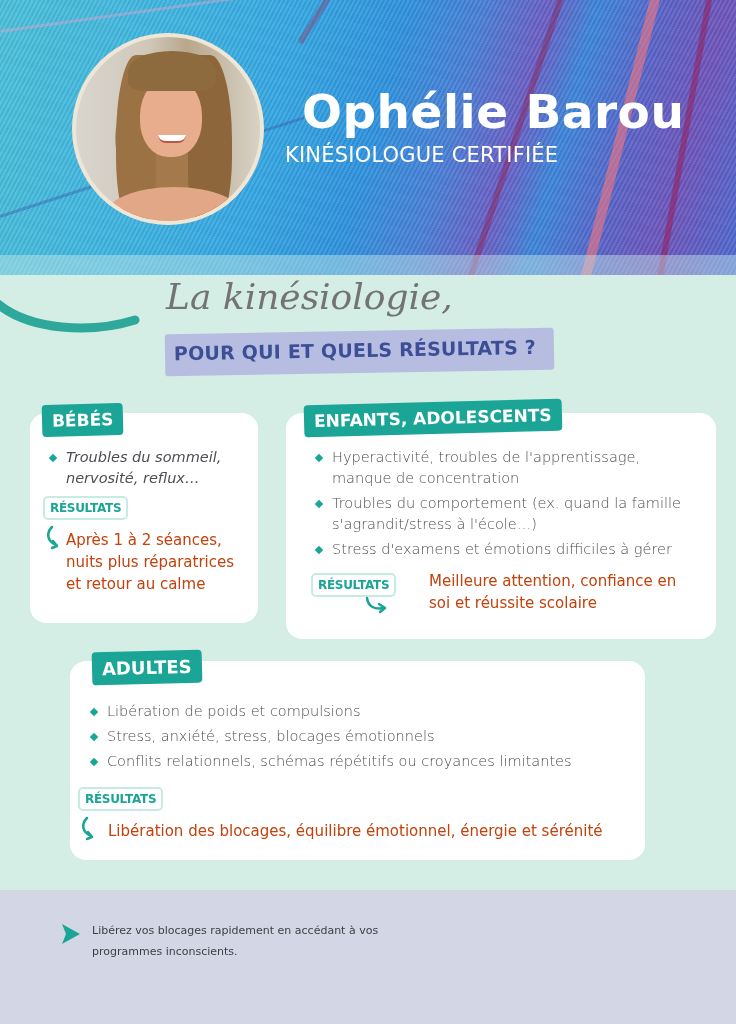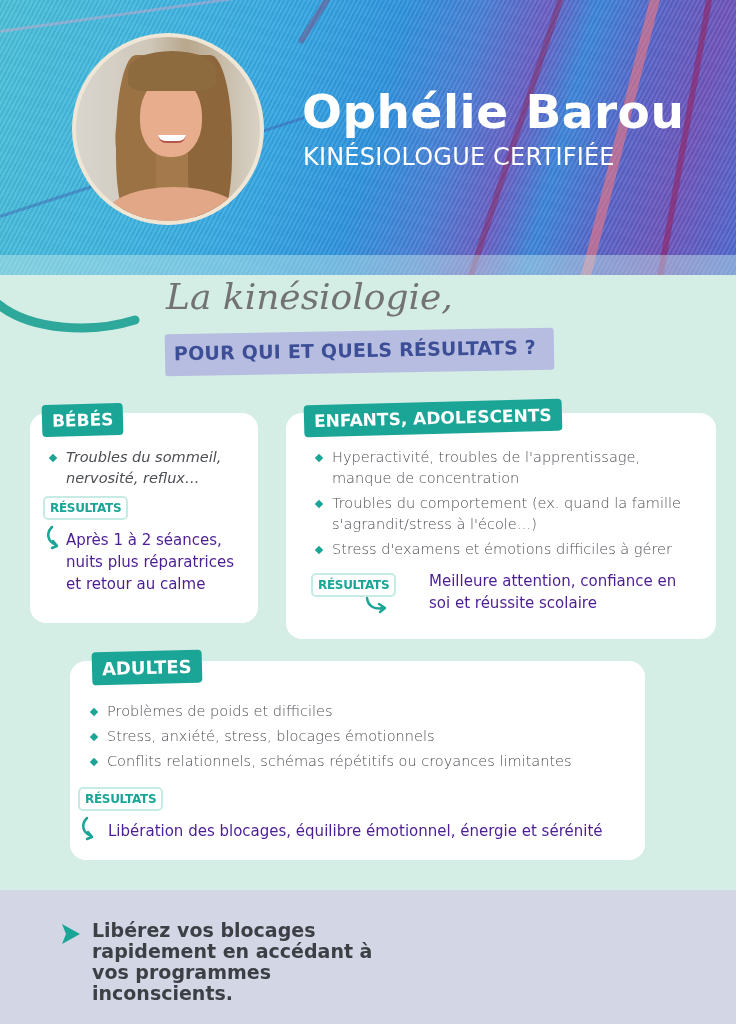--- a/index.html
+++ b/index.html
@@ -22,43 +22,43 @@
                 radial-gradient(ellipse at 50% 55%, #a47a4c 0 40%, transparent 41%),
                 linear-gradient(90deg, #d9d6cf 0%, #cfc7b9 40%, #b8a78c 60%, #d8d2c6 100%); }
   .avatar .face { position: absolute; left: 64px; top: 40px; width: 62px; height: 80px; border-radius: 48% 48% 45% 45%; background: #e8ad8c; }
   .avatar .hair-l { position: absolute; left: 40px; top: 18px; width: 40px; height: 170px; border-radius: 50% 20% 30% 40%; background: #9b7244; }
   .avatar .hair-r { position: absolute; left: 112px; top: 18px; width: 44px; height: 170px; border-radius: 20% 50% 40% 30%; background: #8d663b; }
   .avatar .hair-top { position: absolute; left: 52px; top: 14px; width: 88px; height: 40px; border-radius: 50% 50% 20% 20%; background: #8e6a3f; }
   .avatar .smile { position: absolute; left: 82px; top: 98px; width: 28px; height: 8px; border-radius: 0 0 14px 14px; background: #fff; border-bottom: 2px solid #b5584a; }
   .avatar .shoulders { position: absolute; left: 28px; top: 150px; width: 140px; height: 60px; border-radius: 50% 50% 0 0; background: #e1a787; }
 
   .name { position: absolute; left: 302px; top: 84px; font-size: 47px; font-weight: 700; color: #ffffff; letter-spacing: 0.5px; font-family: "DejaVu Sans", sans-serif; }
-  .subtitle { position: absolute; left: 303px; top: 143px; font-size: 24px; color: #ffffff; letter-spacing: 0.2px; font-family: "DejaVu Sans", sans-serif; }
+  .subtitle { position: absolute; left: 285px; top: 143px; font-size: 21px; color: #ffffff; letter-spacing: 0.2px; font-family: "DejaVu Sans", sans-serif; }
 
   
   .swoosh { position: absolute; left: -10px; top: 290px; width: 160px; height: 50px; }
   .script-title { position: absolute; left: 166px; top: 276px; font-family: "DejaVu Serif", serif; font-style: italic; font-size: 36px; color: #737373; }
   .subtitle-bar { position: absolute; left: 165px; top: 331px; width: 389px; height: 42px; background: #b7bde0; border-radius: 3px; transform: rotate(-1deg); }
   .subtitle-bar span { display: block; margin: 8px 0 0 9px; font-size: 19px; font-weight: 700; color: #3b4e96; letter-spacing: 0.2px; font-family: "DejaVu Sans", sans-serif; }
 
   
   .card { position: absolute; background: #ffffff; border-radius: 16px; }
   .tag { position: absolute; background: #1aa596; color: #fff; font-weight: 700; font-family: "DejaVu Sans", sans-serif; border-radius: 4px; transform: rotate(-1.5deg); padding: 6px 10px; white-space: nowrap; }
   .bullets { list-style: none; position: absolute; }
   .bullets li { position: relative; padding-left: 18px; font-size: 14.5px; line-height: 21px; color: #4b4e53; margin-bottom: 4px; font-family: "DejaVu Sans", sans-serif; font-weight: 300; }
   .bullets li::before { content: ""; position: absolute; left: 2px; top: 8px; width: 6px; height: 6px; background: #1aa596; transform: rotate(45deg); }
   .res-badge { position: absolute; border: 2px solid #c6ebe4; border-radius: 5px; color: #1aa596; font-weight: 700; font-size: 12px; padding: 3px 5px; font-family: "DejaVu Sans", sans-serif; background: #fff; letter-spacing: -0.3px; }
   .res-arrow { position: absolute; width: 24px; height: 26px; }
-  .res-text { position: absolute; font-size: 15px; line-height: 22px; color: #4c1d95; font-family: "DejaVu Sans", sans-serif; }
+  .res-text { position: absolute; font-size: 15px; line-height: 22px; color: #c2410c; font-family: "DejaVu Sans", sans-serif; }
 
   
   .footer { position: absolute; left: 0; top: 890px; width: 736px; height: 134px; background: #d3d7e5; }
   .foot-item { position: absolute; top: 30px; }
   .foot-item .chev { position: absolute; left: 0; top: 2px; width: 22px; height: 24px; }
-  .foot-item p { margin-left: 32px; font-size: 19px; line-height: 21px; font-weight: 700; color: #3c3f44; font-family: "DejaVu Sans", sans-serif; }
+  .foot-item p { margin-left: 32px; font-size: 11px; line-height: 21px; font-weight: 400; color: #3c3f44; font-family: "DejaVu Sans", sans-serif; }
 </style>
 </head>
 <body>
 
 <div class="header">
   <div class="streak" style="left:300px;top:40px;width:420px;background:rgba(150,40,90,0.35);transform:rotate(-58deg);"></div>
   <div class="streak" style="left:470px;top:275px;width:330px;background:rgba(140,30,80,0.45);transform:rotate(-72deg);"></div>
   <div class="streak" style="left:585px;top:275px;width:310px;height:10px;background:rgba(255,120,120,0.55);transform:rotate(-76deg);"></div>
   <div class="streak" style="left:660px;top:275px;width:300px;background:rgba(150,30,90,0.55);transform:rotate(-80deg);"></div>
   <div class="streak" style="left:0px;top:215px;width:320px;height:3px;background:rgba(60,70,160,0.35);transform:rotate(-18deg);"></div>
@@ -109,21 +109,21 @@
   <svg class="res-arrow" style="left:78px;top:183px;" viewBox="0 0 24 26">
     <path d="M3 2 C 4 10, 10 14, 20 12" stroke="#1aa596" stroke-width="2.5" fill="none" stroke-linecap="round"></path>
     <path d="M15 8 L 21 12 L 16 16" stroke="#1aa596" stroke-width="2.5" fill="none" stroke-linecap="round" stroke-linejoin="round"></path>
   </svg>
   <div class="res-text" style="left:116px;top:157px;width:250px;margin-left:27px;">Meilleure attention, confiance en soi et réussite scolaire</div>
 </div>
 <div class="tag" style="left:304px;top:402px;font-size:17px;">ENFANTS, ADOLESCENTS</div>
 
 <div class="card" style="left:70px;top:661px;width:575px;height:199px;">
   <ul class="bullets" style="left:19px;top:40px;width:545px;">
-    <li>Problèmes de poids et difficiles</li>
+    <li>Libération de poids et compulsions</li>
     <li>Stress, anxiété, stress, blocages émotionnels</li>
     <li>Conflits relationnels, schémas répétitifs ou croyances limitantes</li>
   </ul>
   <div class="res-badge" style="left:8px;top:126px;">RÉSULTATS</div>
   <svg class="res-arrow" style="left:9px;top:155px;" viewBox="0 0 24 26">
     <path d="M8 2 C 2 8, 3 16, 12 20" stroke="#1aa596" stroke-width="2.5" fill="none" stroke-linecap="round"></path>
     <path d="M9 16 L 13 21 L 8 23" stroke="#1aa596" stroke-width="2.5" fill="none" stroke-linecap="round" stroke-linejoin="round"></path>
   </svg>
   <div class="res-text" style="left:38px;top:159px;width:520px;">Libération des blocages, équilibre émotionnel, énergie et sérénité</div>
 </div>

